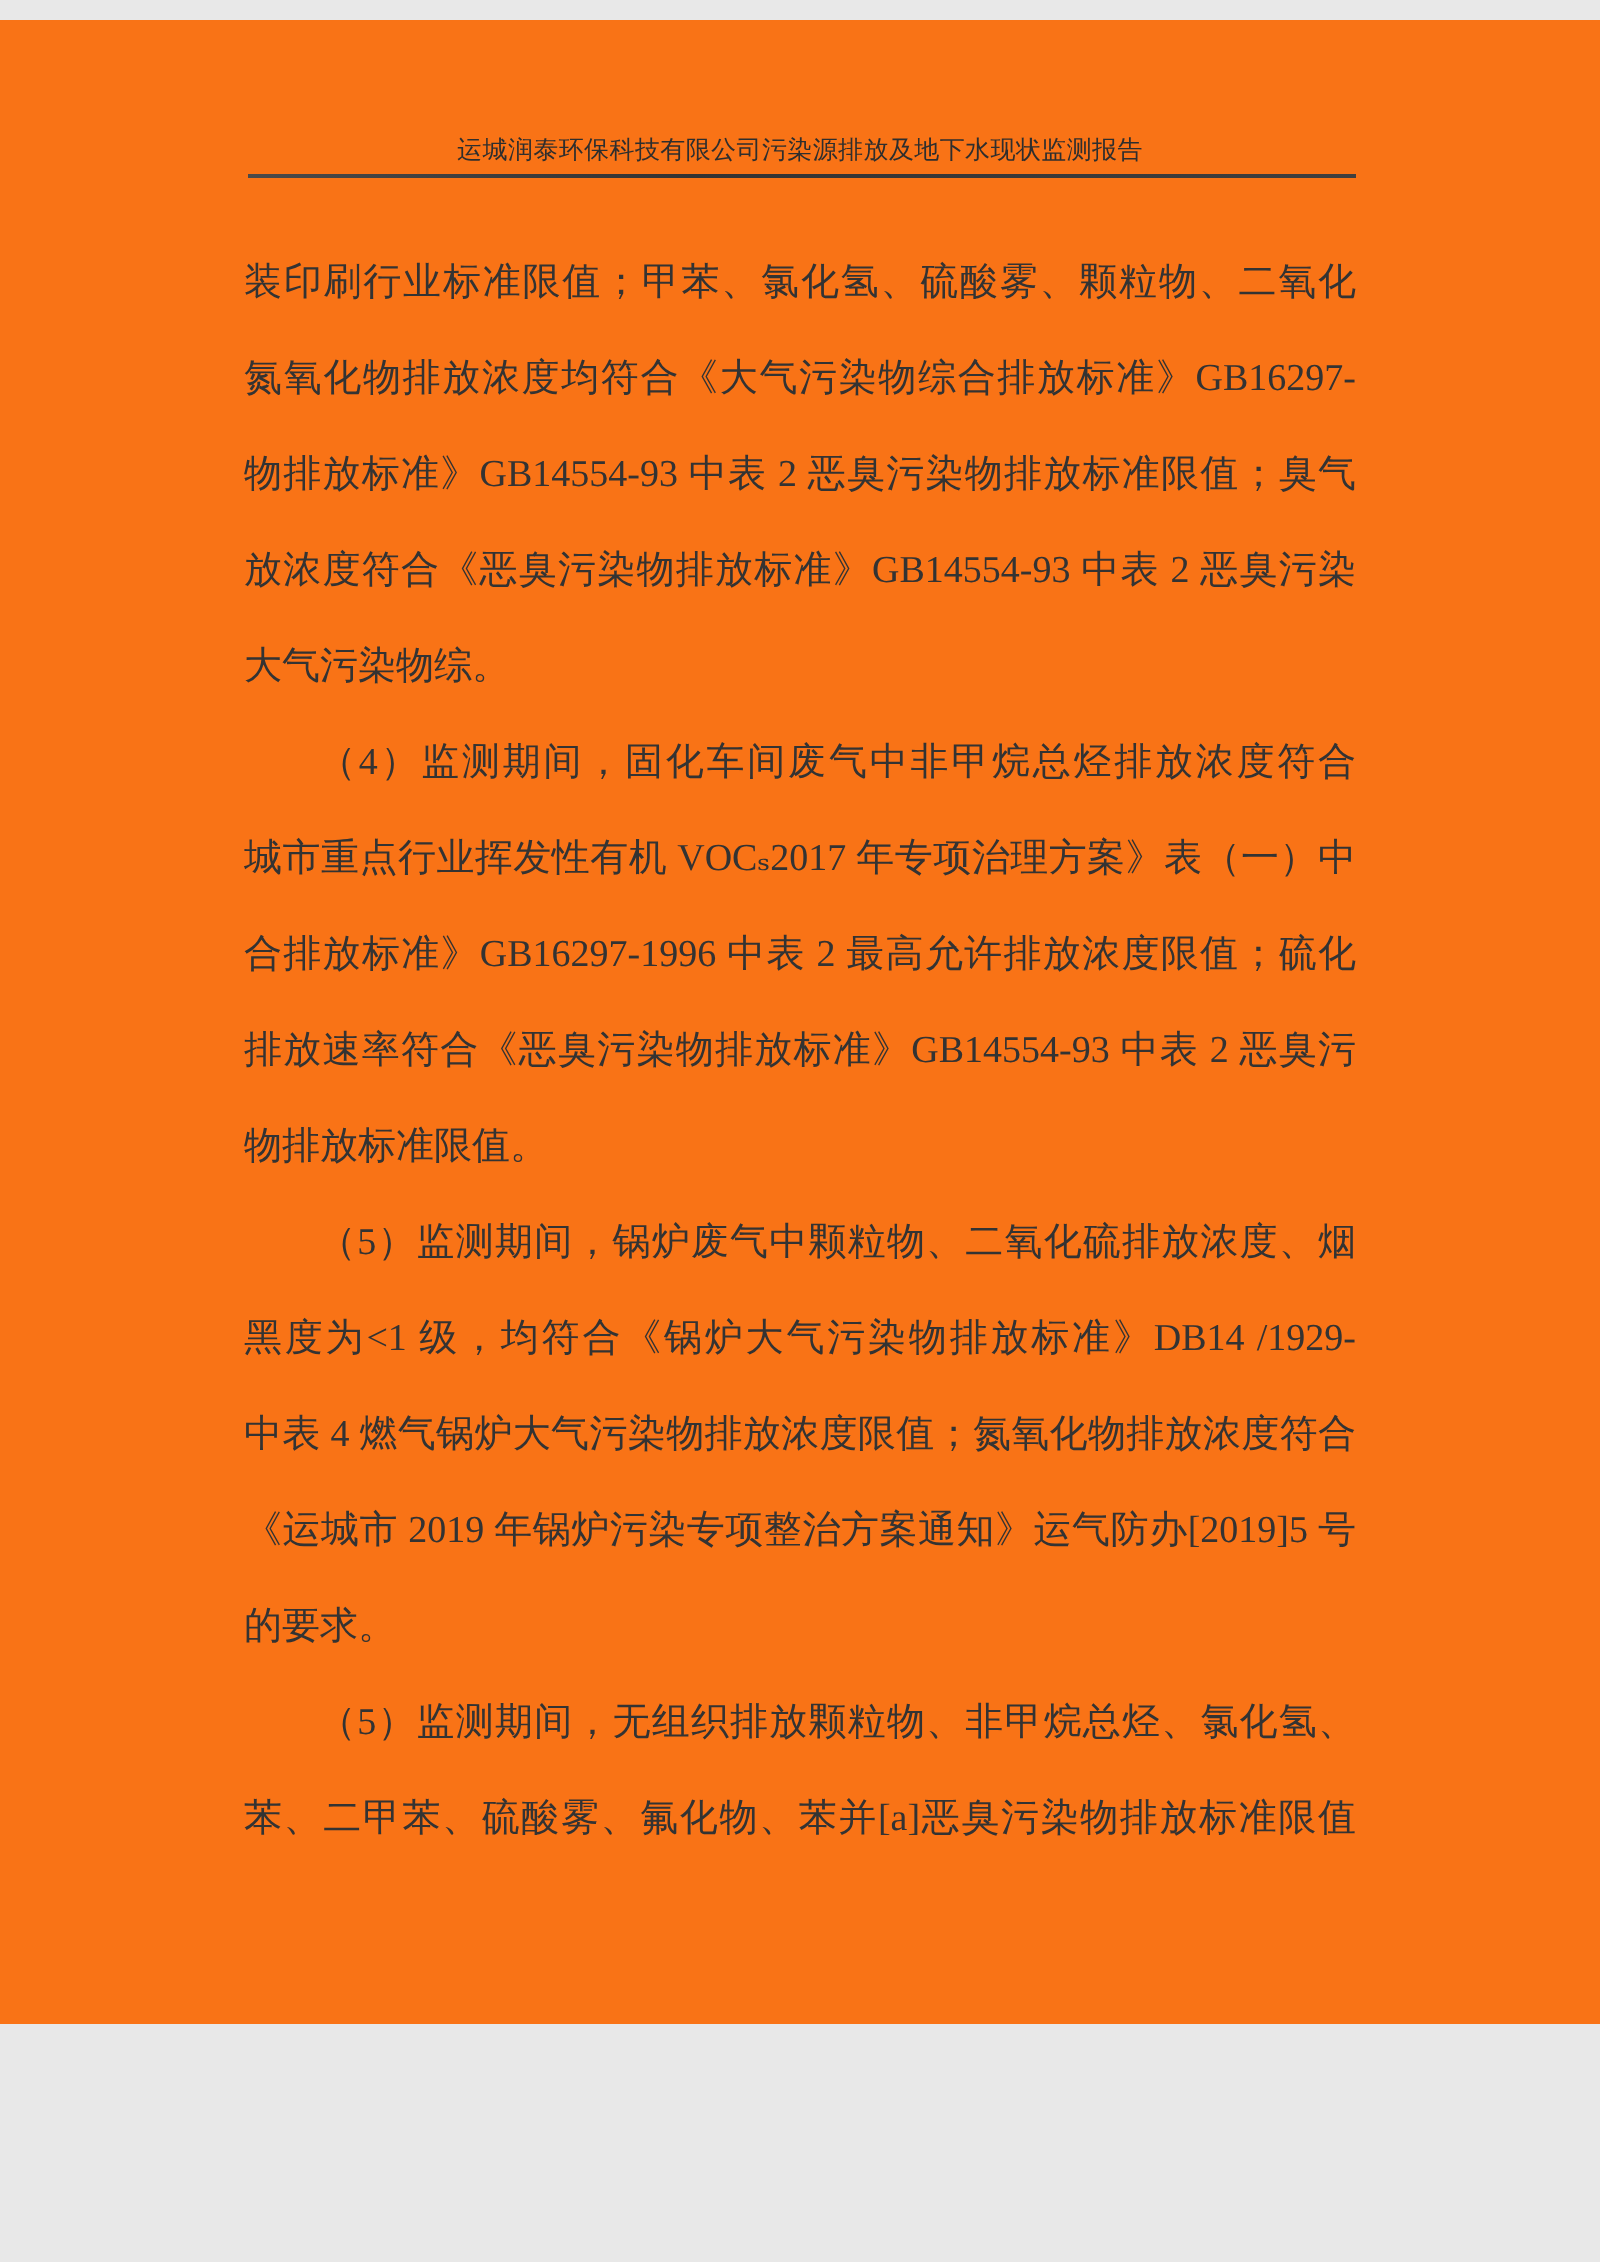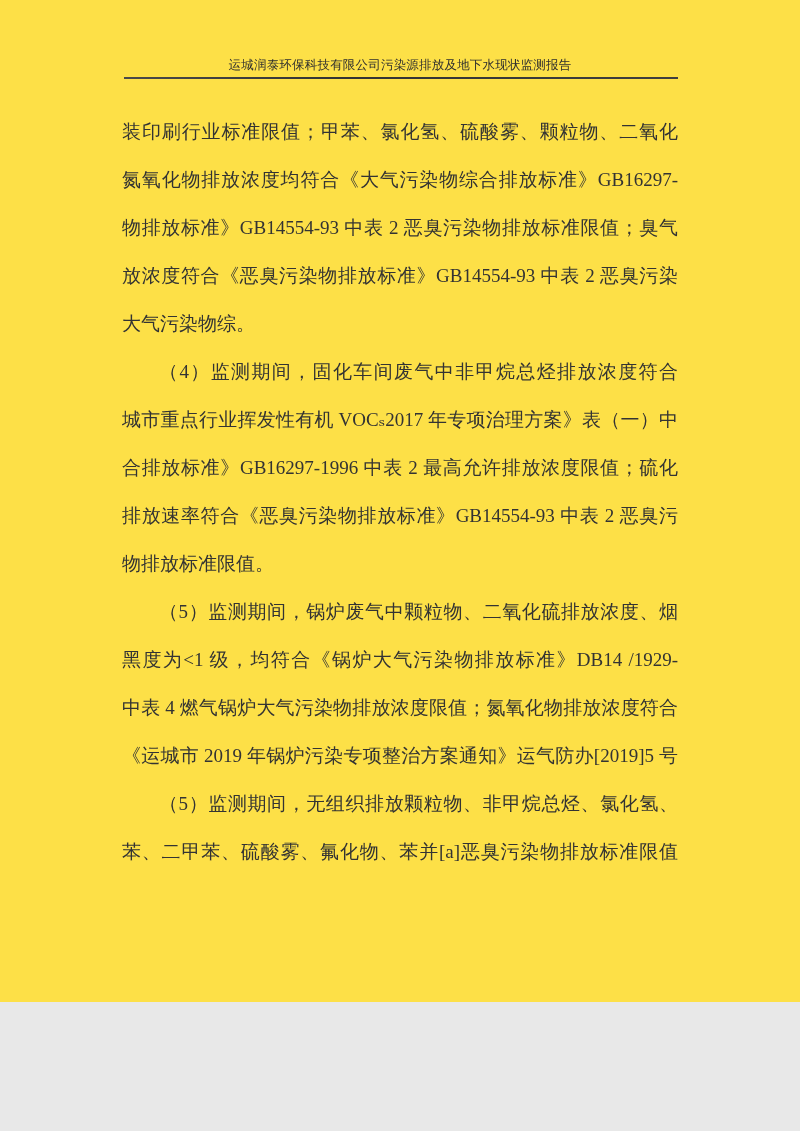--- a/index.html
+++ b/index.html
@@ -4,22 +4,22 @@
 <style>
   html, body {
     margin: 0;
     padding: 0;
     background: #e8e8e8;
   }
   .page {
     position: relative;
     width: 800px;
     height: 1002px;
-    margin: 0 auto;
-    background: #fde047;
+    margin: 10px auto;
+    background: #f97316;
     overflow: hidden;
     font-family: "Liberation Serif", "DejaVu Serif", serif;
     color: #383838;
   }
   
   .header-title {
     position: absolute;
     top: 57px;
     left: 0;
     width: 100%;
@@ -115,20 +115,21 @@
         <div class="line">城市重点行业挥发性有机 VOCₛ2017 年专项治理方案》表（一）中包</div>
         <div class="line">合排放标准》GB16297-1996 中表 2 最高允许排放浓度限值；硫化氢</div>
         <div class="line">排放速率符合《恶臭污染物排放标准》GB14554-93 中表 2 恶臭污染</div>
         <div class="line natural">物排放标准限值。</div>
       </div>
       <div>
         <div class="line indent">（5）监测期间，锅炉废气中颗粒物、二氧化硫排放浓度、烟气</div>
         <div class="line">黑度为&lt;1 级，均符合《锅炉大气污染物排放标准》DB14 /1929-2019</div>
         <div class="line">中表 4 燃气锅炉大气污染物排放浓度限值；氮氧化物排放浓度符合</div>
         <div class="line">《运城市 2019 年锅炉污染专项整治方案通知》运气防办[2019]5 号</div>
+        <div class="line natural">的要求。</div>
       </div>
       <div>
         <div class="line indent">（5）监测期间，无组织排放颗粒物、非甲烷总烃、氯化氢、甲</div>
         <div class="line">苯、二甲苯、硫酸雾、氟化物、苯并[a]恶臭污染物排放标准限值《大</div>
       </div>
     </div>
 
   <div class="bleedthrough"></div>
 
   <div class="footer-pageinfo">第 54 页 共 55 页</div>

